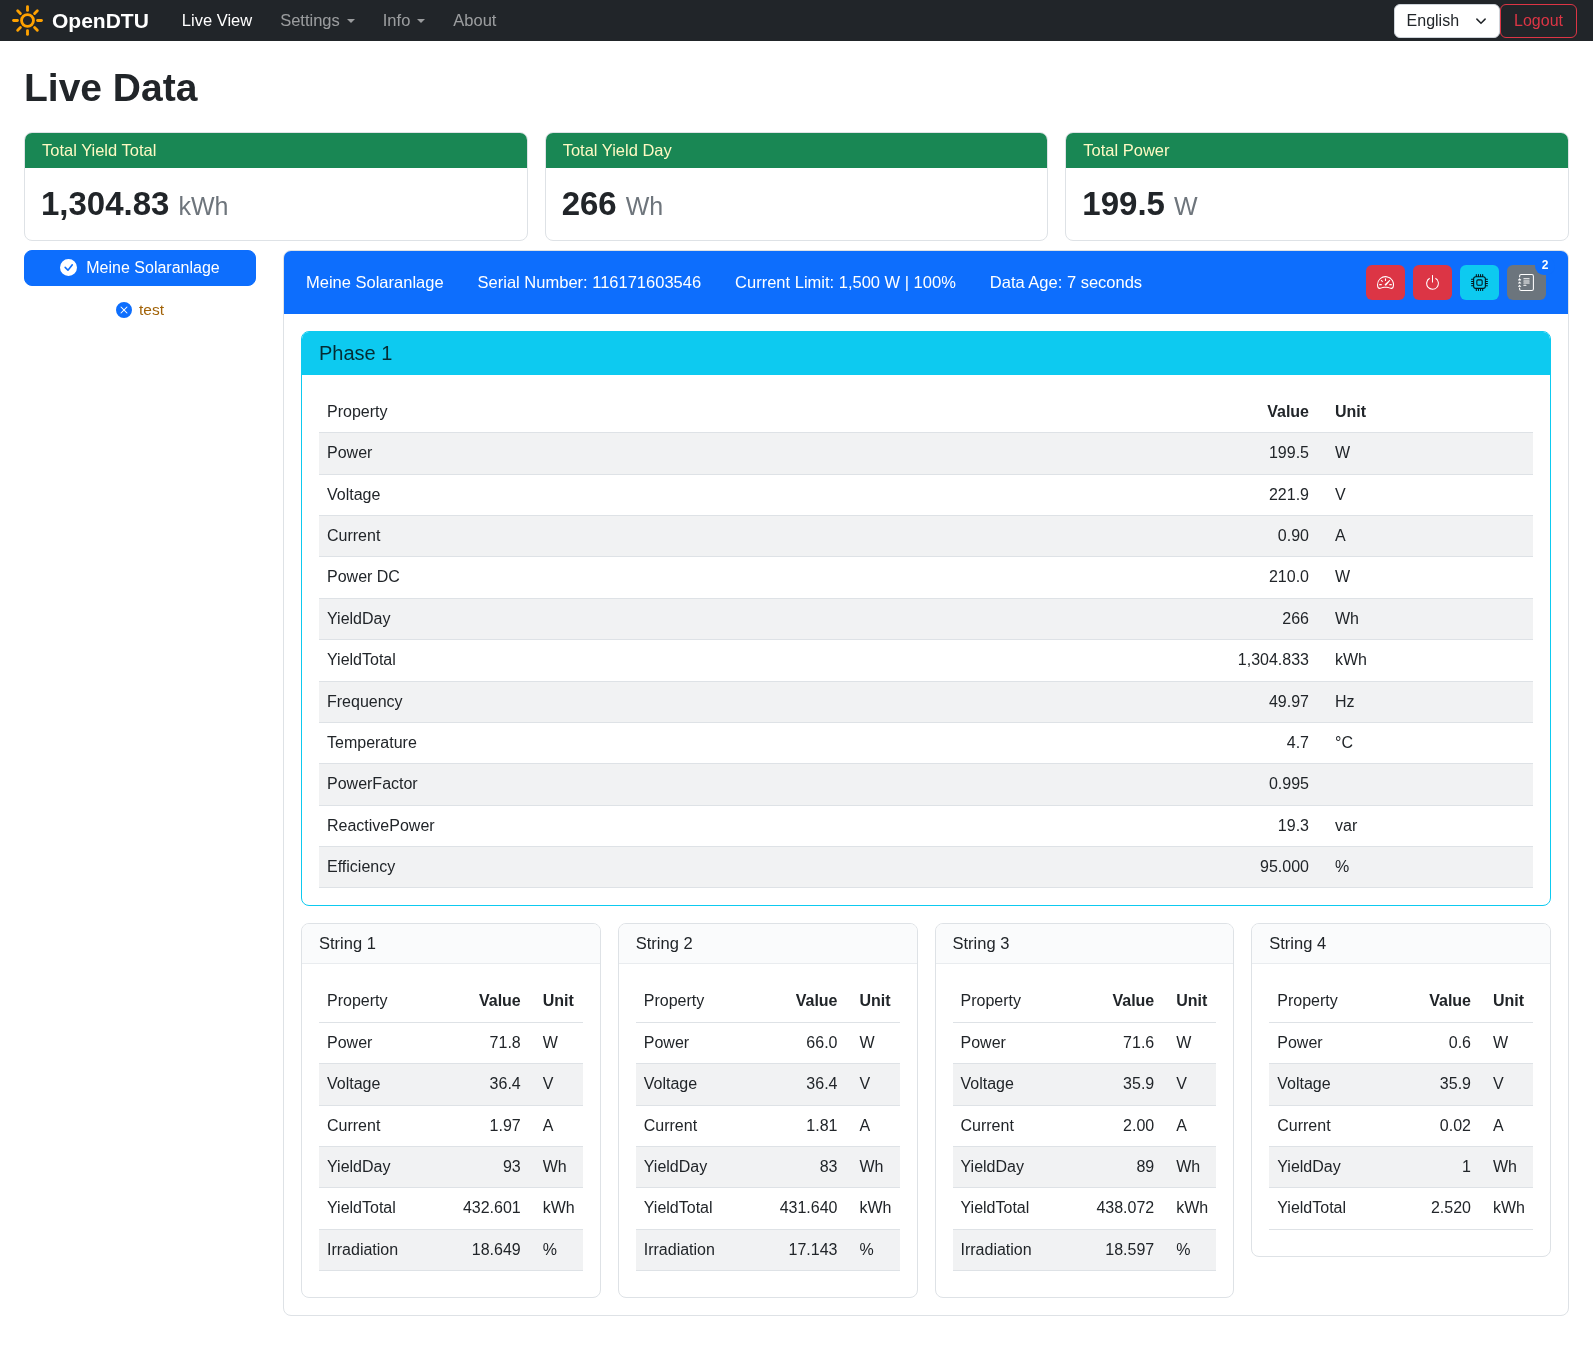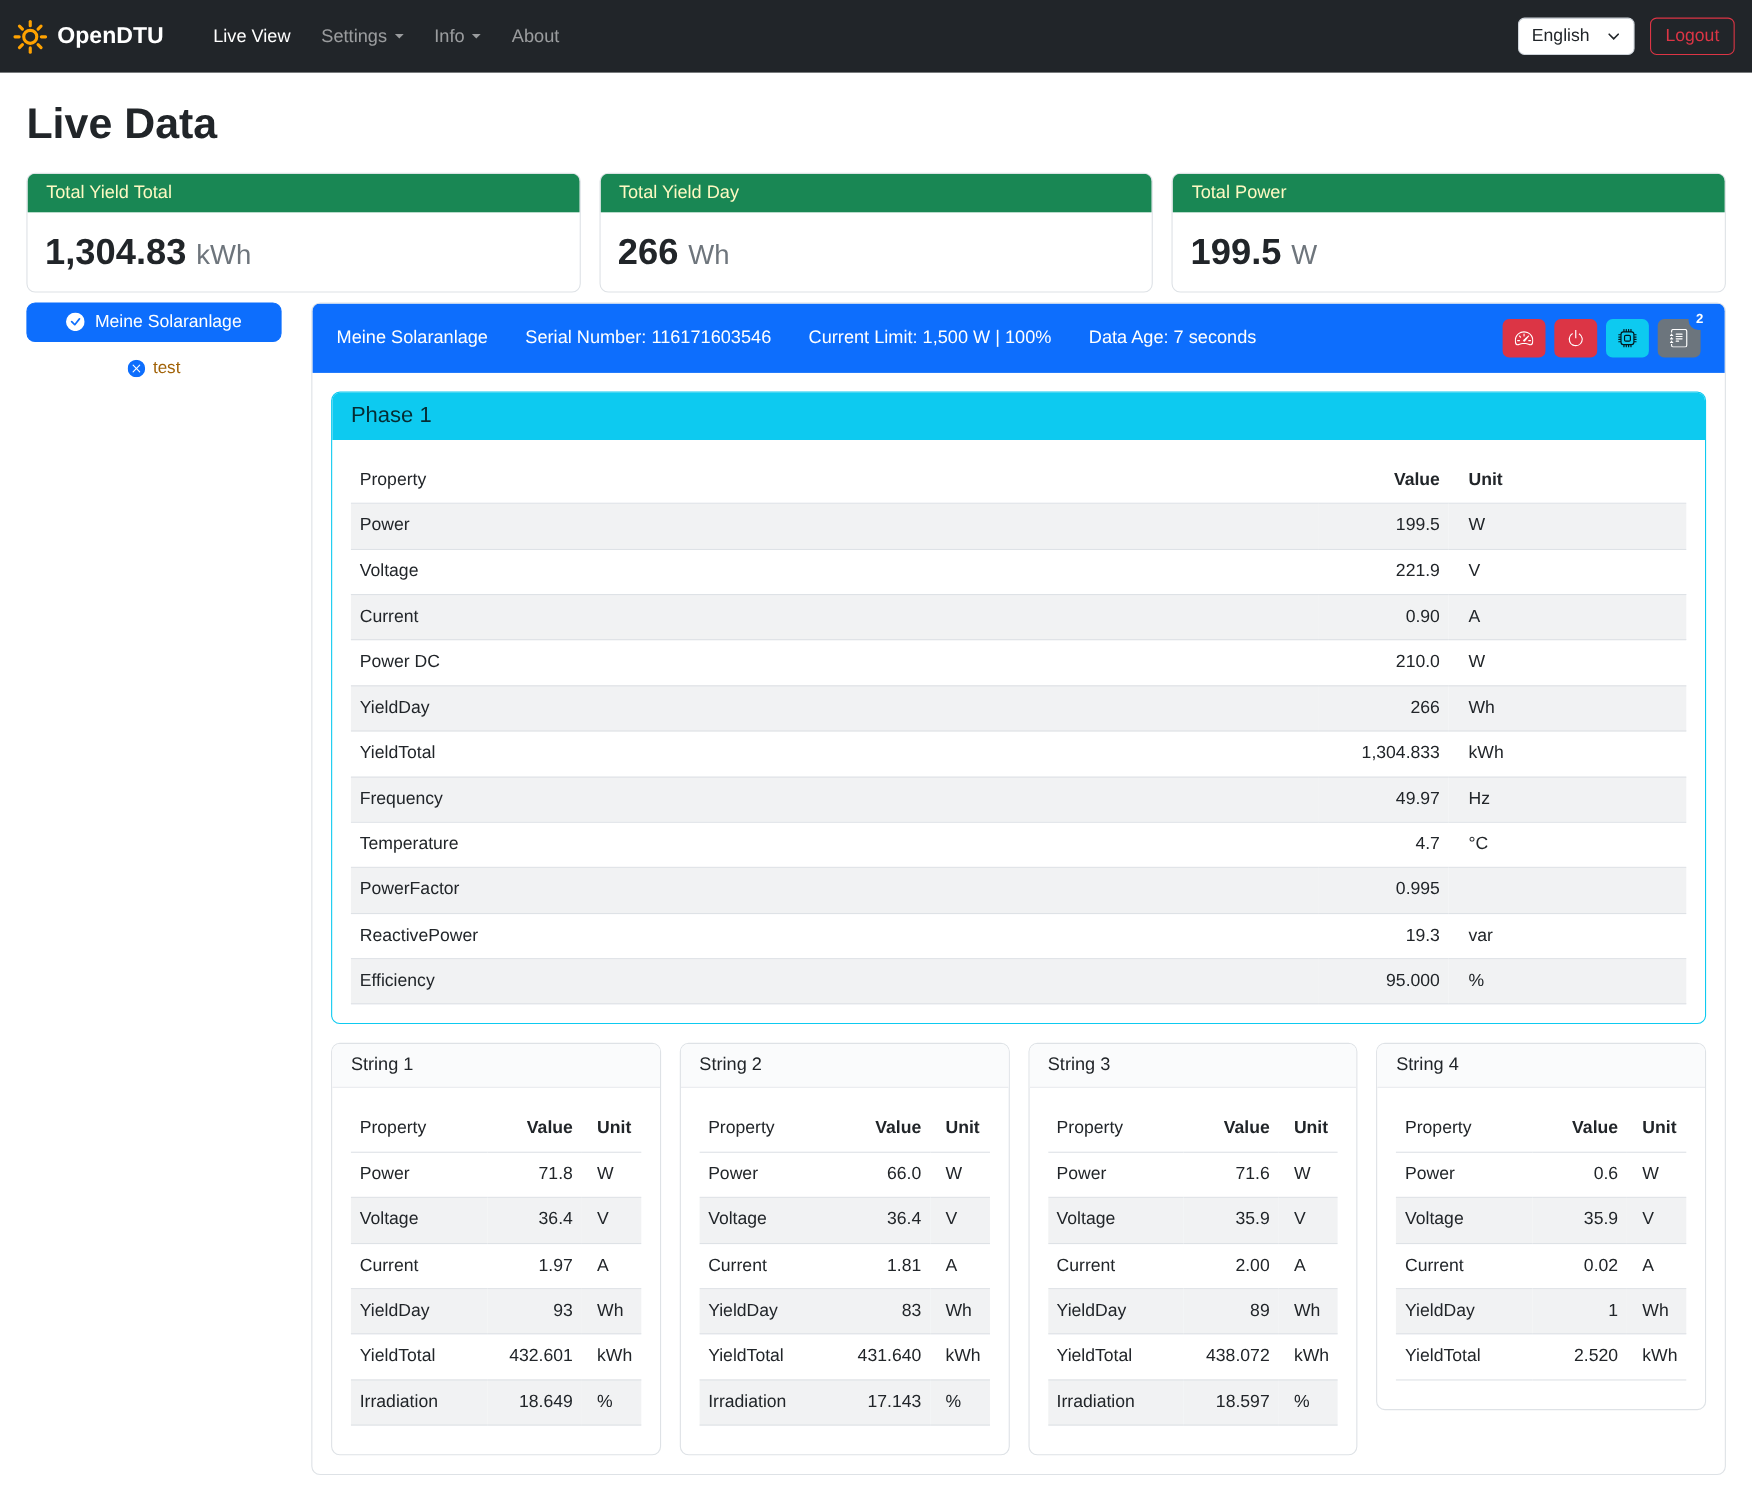--- a/index.html
+++ b/index.html
@@ -4,28 +4,28 @@
 <style>
   *{box-sizing:border-box}
   html,body{margin:0;padding:0}
   body{
     font-family:"Liberation Sans","DejaVu Sans",sans-serif;
     color:#212529;background:#fff;font-size:16px;min-width:1593px;
   }
   button{font-family:inherit}
 
   
-  .navbar{background:#212529;height:66px;display:flex;align-items:center;padding:0 16px 0 12px;gap:6px}
+  .navbar{background:#212529;height:41px;display:flex;align-items:center;padding:0 16px 0 12px;gap:6px}
   .brand{display:flex;align-items:center;gap:9px;color:#fff;font-size:21px;font-weight:700;cursor:pointer;margin-right:14px}
   .brand-icon{width:31px;height:31px;display:inline-flex}
-  .nav-links{display:flex;align-items:center;gap:2px;list-style:none;margin:12px;padding:0}
+  .nav-links{display:flex;align-items:center;gap:2px;list-style:none;margin:0;padding:0}
   .nav-link{color:rgba(255,255,255,.55);padding:8px 13px;font-size:16.5px;cursor:pointer;display:flex;align-items:center;white-space:nowrap}
   .nav-link.active{color:#fff}
   .caret{display:inline-block;margin-left:7px;border-top:4px solid;border-right:4px solid transparent;border-left:4px solid transparent;vertical-align:2px}
-  .nav-right{margin-left:auto;display:flex;align-items:center;gap:14px}
+  .nav-right{margin-left:auto;display:flex;align-items:center;gap:0}
   .lang-select{background:#fff;color:#212529;border:1px solid #ced4da;border-radius:6px;padding:7px 12px;display:flex;align-items:center;gap:16px;font-size:16px;cursor:pointer}
   .lang-select svg{width:12px;height:12px}
   .logout-btn{background:transparent;border:1px solid #dc3545;color:#dc3545;border-radius:6px;padding:7px 13px;font-size:16px;cursor:pointer}
 
   
   .container{padding:8px 24px 30px}
   .page-title{font-size:39px;font-weight:600;margin:16px 0 20px;line-height:1.2}
 
   .card{border:1px solid #dee2e6;border-radius:8px;background:#fff;overflow:hidden}
 

